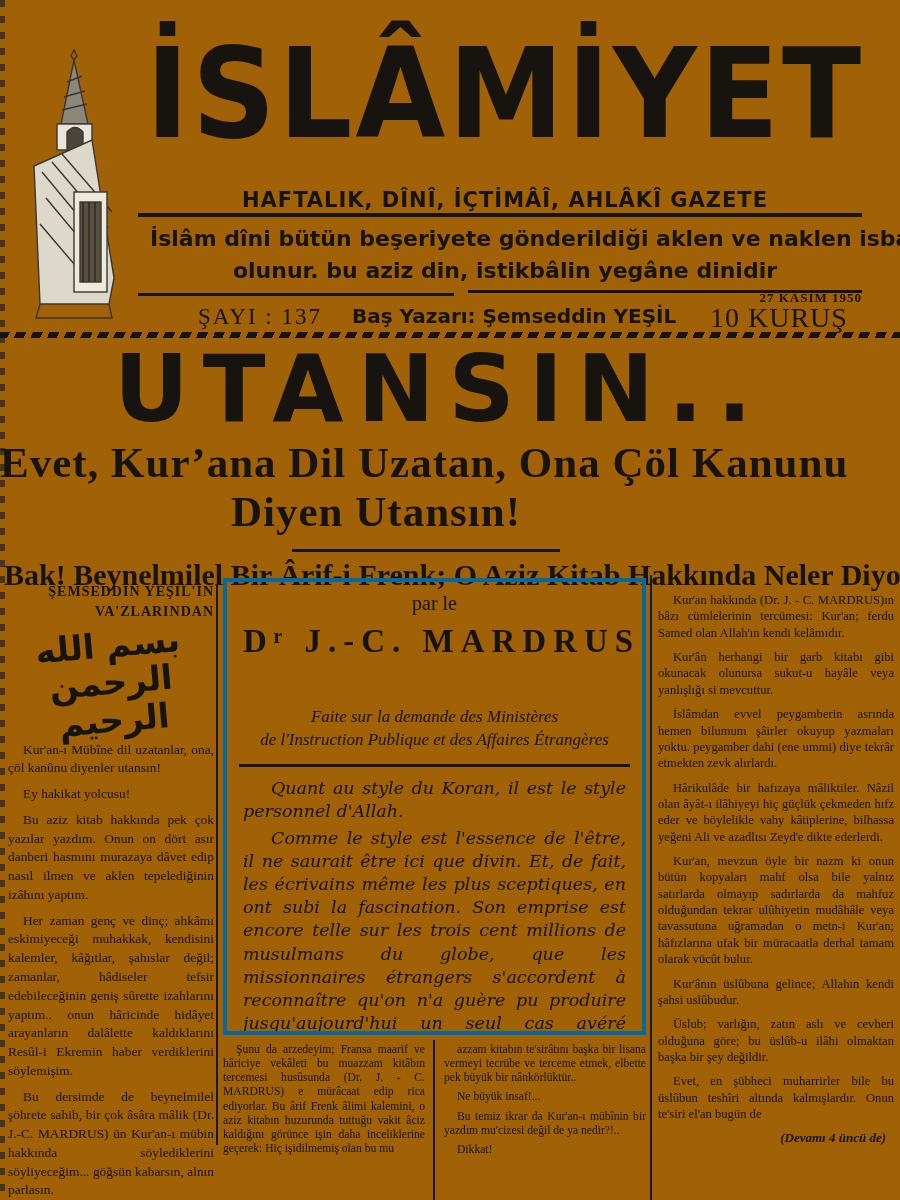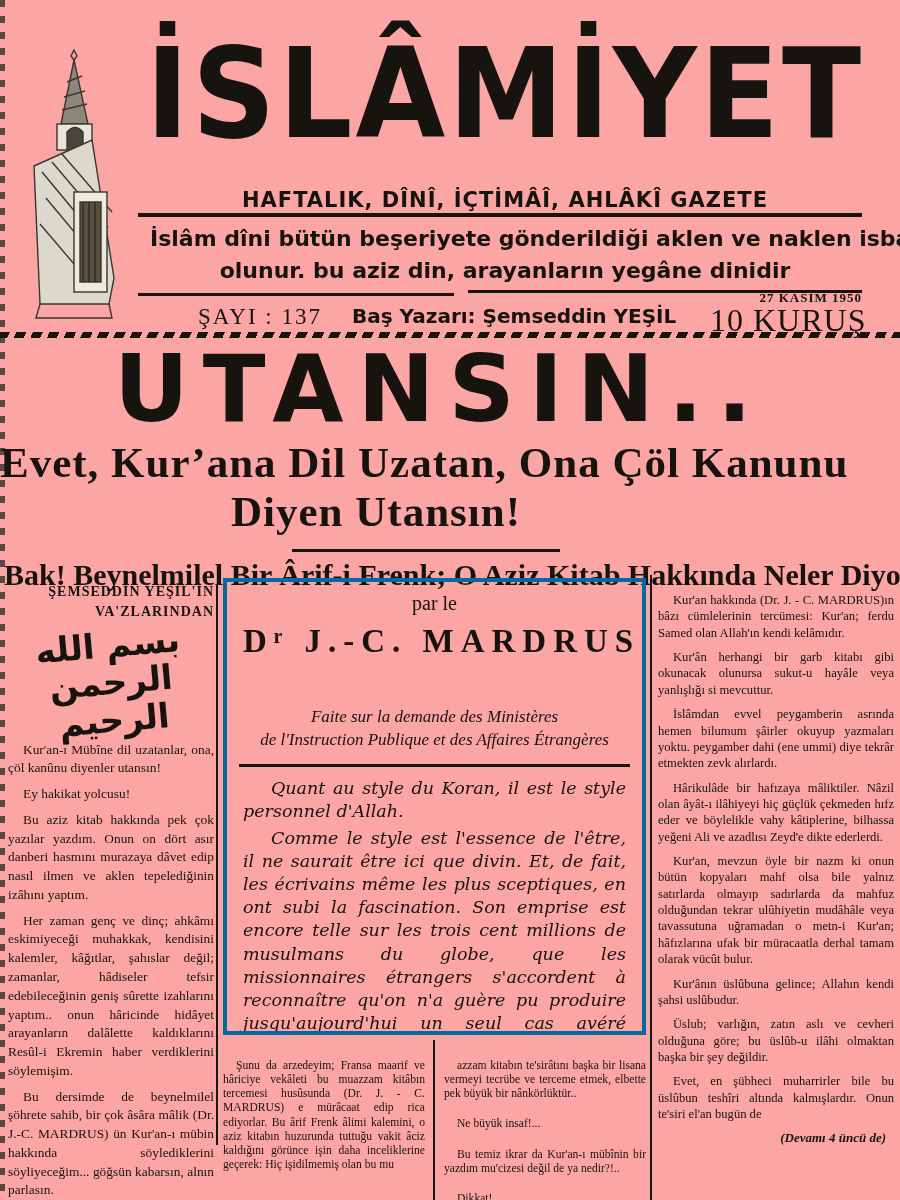--- a/index.html
+++ b/index.html
@@ -1,18 +1,18 @@
 <!DOCTYPE html>
 <html><head>
 <meta charset="utf-8">
 <style>
   html,body{margin:0;padding:0;background:#c9c6bf;}
   .page{
     position:relative; width:900px; height:1200px; margin:0 auto;
-    background:#fca5a5;
+    background:#a16207;
     color:#17140f;
     font-family:"Liberation Serif", serif;
     overflow:hidden;
   }
   .scan-edge{
     position:absolute; left:0; top:0; bottom:0; width:5px;
     background:repeating-linear-gradient(180deg,#2a2722 0 7px, rgba(0,0,0,0) 7px 16px);
     opacity:.75;
   }
   
@@ -36,21 +36,21 @@
   }
   .motto1{ top:226px; } .motto2{ top:258px; }
   .issue-date{
     position:absolute; right:38px; top:290px;
     font-family:"Liberation Serif", serif; font-weight:bold; font-size:13px;
     letter-spacing:1px;
   }
   .issue-no{ position:absolute; left:198px; top:304px; font-size:23px; letter-spacing:2px; }
   .editor{ position:absolute; left:352px; top:304px; font-family:"DejaVu Sans", sans-serif;
            font-weight:bold; font-size:20px; }
-  .price{ position:absolute; left:710px; top:302px; font-size:32px; letter-spacing:1px; }
+  .price{ position:absolute; left:710px; top:302px; font-size:28px; letter-spacing:1px; }
   .wavy{
     position:absolute; height:6px;
     background:repeating-linear-gradient(115deg,#17140f 0 9px, rgba(0,0,0,0) 9px 15px);
   }
   
   .headline-main{
     position:absolute; left:0; width:880px; top:344px; text-align:center;
     font-family:"DejaVu Sans", sans-serif; font-weight:bold;
     font-size:92px; letter-spacing:14px; line-height:1; white-space:nowrap;
   }
@@ -101,21 +101,21 @@
   .q-par{
     font-style:italic; font-size:17.5px; line-height:1.32; text-align:justify;
     text-indent:28px; margin:0 0 4px 0; font-family:"DejaVu Serif", serif;
   }
   
   .mid-cols{ position:absolute; left:223px; top:1043px; width:423px; display:flex; }
   .mid-col{ width:202px; }
   .mid-col + .mid-col{ margin-left:19px; }
   .mid-divider{ position:absolute; left:433px; top:1040px; height:160px; }
   .mid-par{
-    text-align:justify; text-indent:13px; margin:16px 0 5px 0;
+    text-align:justify; text-indent:13px; margin:0 0 5px 0;
     font-size:11.6px; line-height:1.22;
   }
   
   .col-right{ position:absolute; left:658px; top:584px; width:236px; }
   .right-par{
     text-align:justify; text-indent:15px; margin:8px 0 8px 0;
     font-size:12.6px; line-height:1.3;
   }
   .continuation{ text-align:right; font-weight:bold; font-size:13px; padding-right:8px;font-style:italic; }
   svg .sketch{ stroke:#3a362f; fill:none; stroke-width:1.4; }
@@ -142,21 +142,21 @@
         <path d="M28 262 L24 276 L100 276 L97 262"></path>
       </g>
     </svg>
   </div>
 
   <div class="nameplate">İSLÂMİYET</div>
   <div class="nameplate-sub">HAFTALIK, DÎNÎ, İÇTİMÂÎ, AHLÂKÎ GAZETE</div>
   <div class="rule-thick" style="left:138px; right:38px; top:213px; height:4px;"></div>
 
   <div class="motto1">İslâm dîni bütün beşeriyete  gönderildiği aklen ve naklen isbat</div>
-  <div class="motto2">olunur. bu aziz din, arayanların yegâne dinidir</div>
+  <div class="motto2">olunur. bu aziz din, istikbâlin yegâne dinidir</div>
 
   <div class="rule-thick" style="left:138px; width:316px; top:293px; height:3px;"></div>
   <div class="rule-thick" style="left:468px; right:38px; top:290px; height:3px;"></div>
 
   <div class="issue-date">27 KASIM 1950</div>
   <div class="issue-no">ŞAYI : 137</div>
   <div class="editor">Baş Yazarı: Şemseddin YEŞİL</div>
   <div class="price">10 KURUŞ</div>
 
   <div class="wavy" style="left:0; right:0; top:332px;"></div>

